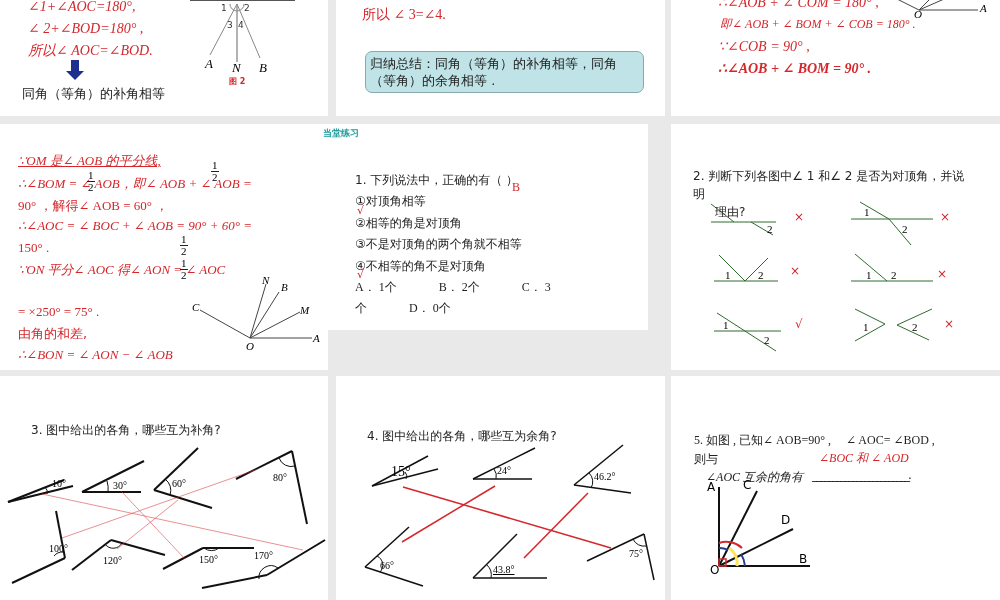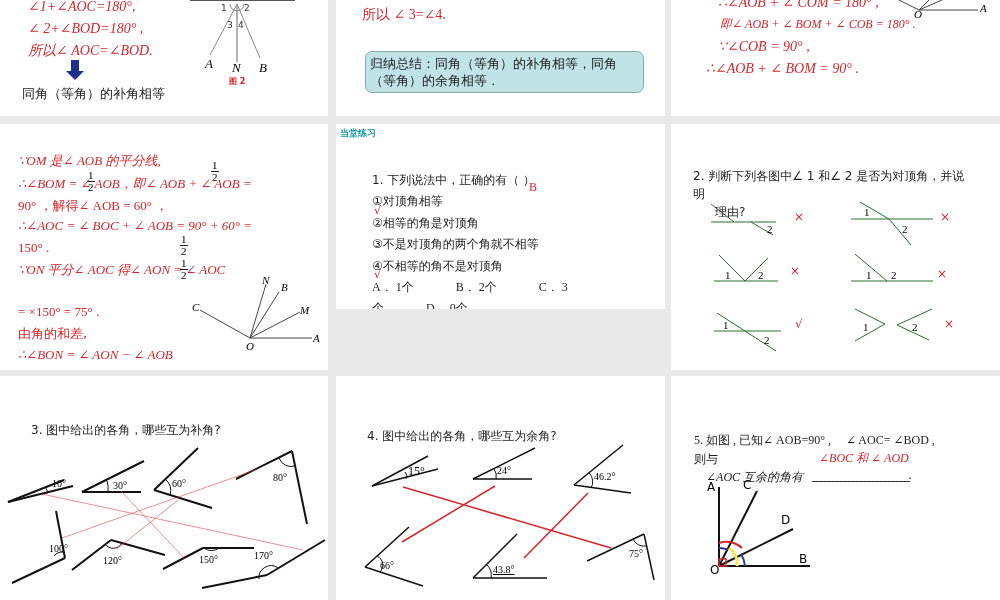--- a/index.html
+++ b/index.html
@@ -54,31 +54,31 @@
     <line x1="248" y1="10" x2="307" y2="10" stroke="#444" stroke-width="1"></line>
     <line x1="248" y1="10" x2="220" y2="-4" stroke="#444" stroke-width="1"></line>
     <line x1="248" y1="10" x2="262" y2="-4" stroke="#444" stroke-width="1"></line>
     <line x1="248" y1="10" x2="280" y2="-4" stroke="#444" stroke-width="1"></line>
   </svg>
   <div class="t serif" style="left:243px;top:8px;font-size:11px;font-style:italic;">O</div>
   <div class="t serif" style="left:309px;top:2px;font-size:11px;font-style:italic;">A</div>
   <div class="t red serif" style="left:47px;top:-6px;font-size:14px;font-style:italic;">∴∠AOB + ∠ COM = 180° ,</div>
   <div class="t red serif" style="left:49px;top:16px;font-size:12px;font-style:italic;">即∠ AOB + ∠ BOM + ∠ COB = 180° .</div>
   <div class="t red serif" style="left:47px;top:38px;font-size:14px;font-style:italic;">∵∠COB = 90° ,</div>
-  <div class="t red serif" style="left:35px;top:60px;font-size:14px;font-style:italic;">∴∠AOB + ∠ BOM = 90° .</div>
+  <div class="t red serif" style="left:47px;top:60px;font-size:14px;font-style:italic;font-weight:bold;">∴∠AOB + ∠ BOM = 90° .</div>
 </div>
 
 <div class="slide" style="left:0;top:124px;width:328px;height:246px;">
-  <div class="t red serif" style="left:18px;top:28px;font-size:13px;font-style:italic;">∵OM 是∠ AOB 的平分线,</div>
+  <div class="t red serif" style="left:18px;top:28px;font-size:13px;font-style:italic;text-decoration:underline;">∵OM 是∠ AOB 的平分线,</div>
   <div class="t red serif" style="left:18px;top:51px;font-size:13px;font-style:italic;">∴∠BOM =    ∠ AOB，即∠ AOB    +    ∠ AOB =</div>
   <div class="t red serif" style="left:18px;top:73px;font-size:13px;">90° ，解得∠ AOB = 60° ，</div>
   <div class="t red serif" style="left:18px;top:94px;font-size:13px;font-style:italic;">∴∠AOC = ∠ BOC + ∠ AOB = 90° + 60° =</div>
   <div class="t red serif" style="left:18px;top:116px;font-size:13px;">150° .</div>
   <div class="t red serif" style="left:18px;top:137px;font-size:13px;font-style:italic;text-align:center;">∵ON 平分∠ AOC 得∠ AON =       ∠ AOC</div>
-  <div class="t red serif" style="left:18px;top:180px;font-size:13px;">=     ×150° = 75° .</div>
+  <div class="t red serif" style="left:18px;top:180px;font-size:13px;">=     ×250° = 75° .</div>
   <div class="t red" style="left:18px;top:201px;font-size:13px;">由角的和差,</div>
   <div class="t red serif" style="left:18px;top:223px;font-size:13px;font-style:italic;">∴∠BON = ∠ AON − ∠ AOB</div>
   <div class="frac" style="left:87px;top:46px;">
       <span class="num">1</span>
       <span>2</span>
     </div>
   <div class="frac" style="left:211px;top:36px;">
       <span class="num">1</span>
       <span>2</span>
     </div>
@@ -98,21 +98,21 @@
     <line x1="250" y1="214" x2="300" y2="188" stroke="#444" stroke-width="1"></line>
   </svg>
   <div class="t serif" style="left:192px;top:177px;font-size:11px;font-style:italic;">C</div>
   <div class="t serif" style="left:262px;top:150px;font-size:11px;font-style:italic;">N</div>
   <div class="t serif" style="left:281px;top:157px;font-size:11px;font-style:italic;">B</div>
   <div class="t serif" style="left:300px;top:180px;font-size:11px;font-style:italic;">M</div>
   <div class="t serif" style="left:313px;top:208px;font-size:11px;font-style:italic;">A</div>
   <div class="t serif" style="left:246px;top:216px;font-size:11px;font-style:italic;">O</div>
 </div>
 
-<div class="slide" style="left:336px;top:124px;width:329px;height:185px;">
+<div class="slide" style="left:319px;top:124px;width:329px;height:206px;">
   <div class="section-label" style="left:4px;top:3px;">当堂练习</div>
   <div class="t blk" style="left:36px;top:48px;font-size:12px;">1. 下列说法中，正确的有（        ）</div>
   <div class="t red serif" style="left:193px;top:56px;font-size:12px;">B</div>
   <div class="t blk" style="left:36px;top:69px;font-size:12px;">①对顶角相等</div>
   <div class="t blk" style="left:36px;top:91px;font-size:12px;">②相等的角是对顶角</div>
   <div class="t red" style="left:38px;top:80px;font-size:11px;">√</div>
   <div class="t blk" style="left:36px;top:112px;font-size:12px;">③不是对顶角的两个角就不相等</div>
   <div class="t blk" style="left:36px;top:134px;font-size:12px;">④不相等的角不是对顶角</div>
   <div class="t red" style="left:38px;top:144px;font-size:11px;">√</div>
   <div class="t blk serif" style="left:36px;top:155px;font-size:12px;white-space:pre;">A． 1个              B． 2个              C． 3</div>
@@ -255,21 +255,21 @@
       <path d="M41,180 A10,10 0 0 1 44,196"></path>
       <path d="M151,189 A14,14 0 0 1 155,202"></path>
       <path d="M297,163 A12,12 0 0 0 310,170"></path>
     </g>
     <g stroke="#d4262b" stroke-width="1.5">
       <line x1="67" y1="111" x2="275" y2="172"></line>
       <line x1="159" y1="110" x2="66" y2="166"></line>
       <line x1="252" y1="117" x2="188" y2="182"></line>
     </g>
   </svg>
-  <div class="t serif" style="left:72px;top:88px;font-size:12px;">15°</div>
+  <div class="t serif" style="left:55px;top:88px;font-size:14px;">15°</div>
   <div class="t serif" style="left:161px;top:89px;font-size:10px;">24°</div>
   <div class="t serif" style="left:258px;top:95px;font-size:10px;">46.2°</div>
   <div class="t serif" style="left:44px;top:184px;font-size:10px;">66°</div>
   <div class="t serif" style="left:157px;top:188px;font-size:10px;text-decoration:underline;">43.8°</div>
   <div class="t serif" style="left:293px;top:172px;font-size:10px;">75°</div>
 </div>
 
 <div class="slide" style="left:671px;top:376px;width:329px;height:224px;">
   <div class="t blk serif" style="left:23px;top:56px;font-size:12px;white-space:pre;">5. 如图 , 已知∠ AOB=90° ,     ∠ AOC= ∠BOD ,</div>
   <div class="t blk" style="left:23px;top:75px;font-size:12px;">则与</div>

